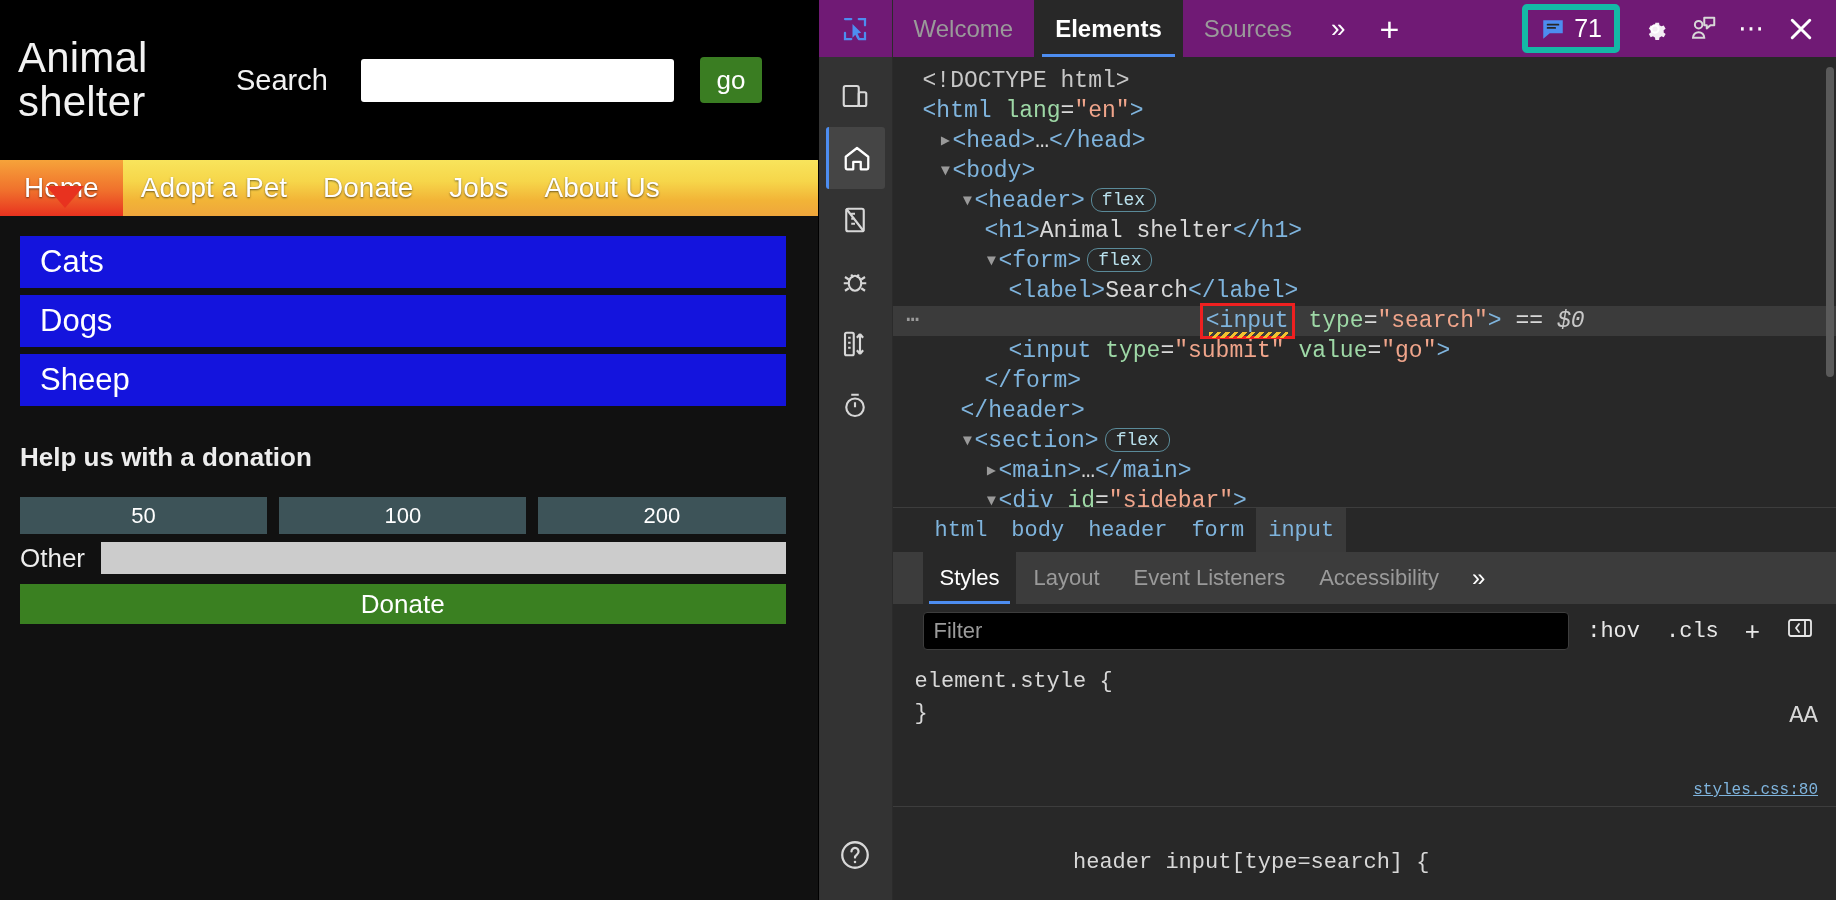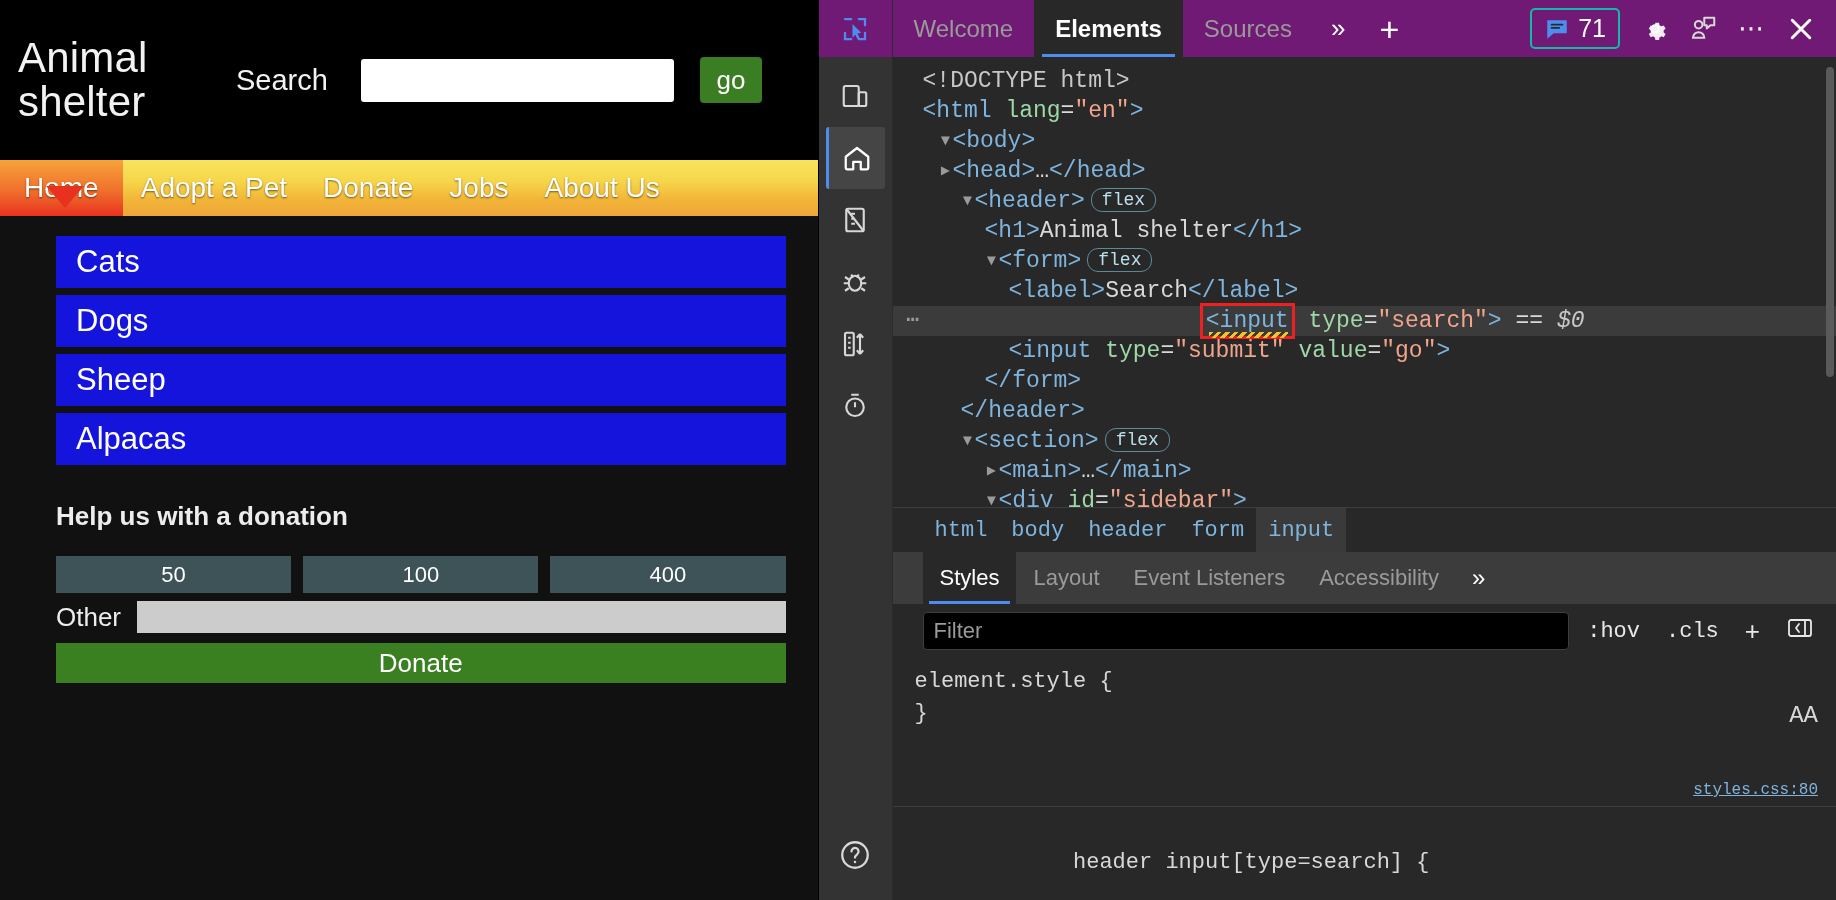--- a/index.html
+++ b/index.html
@@ -46,21 +46,21 @@
   .nav-item.active{
     background:linear-gradient(180deg,#f6a33a 0%,#f0702c 55%,#e8321f 100%);
     padding:0 24px;
   }
   .nav-pointer{
     position:absolute;left:46px;top:186px;width:0;height:0;
     border-left:19px solid transparent;border-right:19px solid transparent;
     border-top:22px solid #e8321f;z-index:5;
   }
 
-  .page-body{padding:20px 32px 0 20px;box-sizing:border-box;margin-left:36px;}
+  .page-body{padding:20px 32px 0 20px;box-sizing:border-box;}
   .cat-list{list-style:none;margin:0;padding:0;}
   .cat-item{
     background:#1414dd;color:#ffffff;font-size:31px;
     padding:12px 0 12px 20px;margin-bottom:7px;box-sizing:border-box;height:52px;
     display:flex;align-items:center;cursor:pointer;
   }
 
   .donate-block{margin-top:36px;}
   .donate-heading{color:#ededed;font-size:26px;font-weight:bold;margin:0 0 24px 0;}
   .amount-row{display:flex;gap:12px;margin-bottom:8px;}
@@ -99,21 +99,21 @@
     font-size:24px;cursor:pointer;position:relative;
   }
   .dt-tab.active{color:#ffffff;background:#282828;font-weight:bold;}
   .dt-tab.active::after{
     content:"";position:absolute;left:8px;right:8px;bottom:0;height:3px;background:#4d8df0;
   }
   .dt-chevrons{color:#ffffff;font-size:26px;padding:0 18px;cursor:pointer;}
   .dt-plus{color:#ffffff;font-size:34px;padding:0 16px;cursor:pointer;line-height:1;}
   .dt-spacer{flex:1;}
   .msg-badge{
-    display:flex;align-items:center;gap:8px;border:2px solid #14b8a6;border-radius:5px;
+    display:flex;align-items:center;gap:8px;border:6px solid #14b8a6;border-radius:5px;
     padding:4px 12px;margin-right:14px;cursor:pointer;
   }
   .msg-count{color:#ffffff;font-size:25px;}
   .dt-right-icons{display:flex;align-items:center;gap:6px;padding-right:14px;}
   .dots{color:#ffffff;font-size:26px;letter-spacing:2px;cursor:pointer;padding:0 8px;}
 
   .dt-main{flex:1;display:flex;min-height:0;}
   .dt-sidebar{
     width:74px;background:#333333;display:flex;flex-direction:column;
     align-items:center;padding-top:8px;box-sizing:border-box;flex:none;
@@ -222,29 +222,28 @@
       <div class="nav-item">Jobs</div>
       <div class="nav-item">About Us</div>
     </div>
     <div class="nav-pointer"></div>
 
     <div class="page-body">
       <ul class="cat-list">
         <li class="cat-item">Cats</li>
         <li class="cat-item">Dogs</li>
         <li class="cat-item">Sheep</li>
-        <li class="cat-item">Alpacas</li>
       </ul>
 
       <div class="donate-block">
         <h2 class="donate-heading">Help us with a donation</h2>
         <div class="amount-row">
           <button class="amount-btn">50</button>
           <button class="amount-btn">100</button>
-          <button class="amount-btn">400</button>
+          <button class="amount-btn">200</button>
         </div>
         <div class="other-row">
           <span class="other-label">Other</span>
           <input class="other-input" type="text" style="">
         </div>
         <button class="donate-btn">Donate</button>
       </div>
     </div>
   </div>
 
@@ -346,23 +345,23 @@
         </div>
       </div>
 
       <div class="dt-panels">
 
         <div class="dom-tree">
           <div class="dom-line"><span class="doctype">&lt;!DOCTYPE html&gt;</span></div>
 
           <div class="dom-line"><span class="tag">&lt;html</span> <span class="attr">lang</span><span class="txt">=</span><span class="val">"en"</span><span class="tag">&gt;</span></div>
 
+          <div class="dom-line" style="padding-left:46px"><span class="arrow">▸</span><span class="tag">&lt;head&gt;</span><span class="txt">…</span><span class="tag">&lt;/head&gt;</span></div>
+
           <div class="dom-line" style="padding-left:46px"><span class="arrow">▾</span><span class="tag">&lt;body&gt;</span></div>
-
-          <div class="dom-line" style="padding-left:46px"><span class="arrow">▸</span><span class="tag">&lt;head&gt;</span><span class="txt">…</span><span class="tag">&lt;/head&gt;</span></div>
 
           <div class="dom-line" style="padding-left:68px"><span class="arrow">▾</span><span class="tag">&lt;header&gt;</span><span class="flexbadge">flex</span></div>
 
           <div class="dom-line" style="padding-left:92px"><span class="tag">&lt;h1&gt;</span><span class="txt">Animal shelter</span><span class="tag">&lt;/h1&gt;</span></div>
 
           <div class="dom-line" style="padding-left:92px"><span class="arrow">▾</span><span class="tag">&lt;form&gt;</span><span class="flexbadge">flex</span></div>
 
           <div class="dom-line" style="padding-left:116px"><span class="tag">&lt;label&gt;</span><span class="txt">Search</span><span class="tag">&lt;/label&gt;</span></div>
 
           <div class="dom-line sel">

